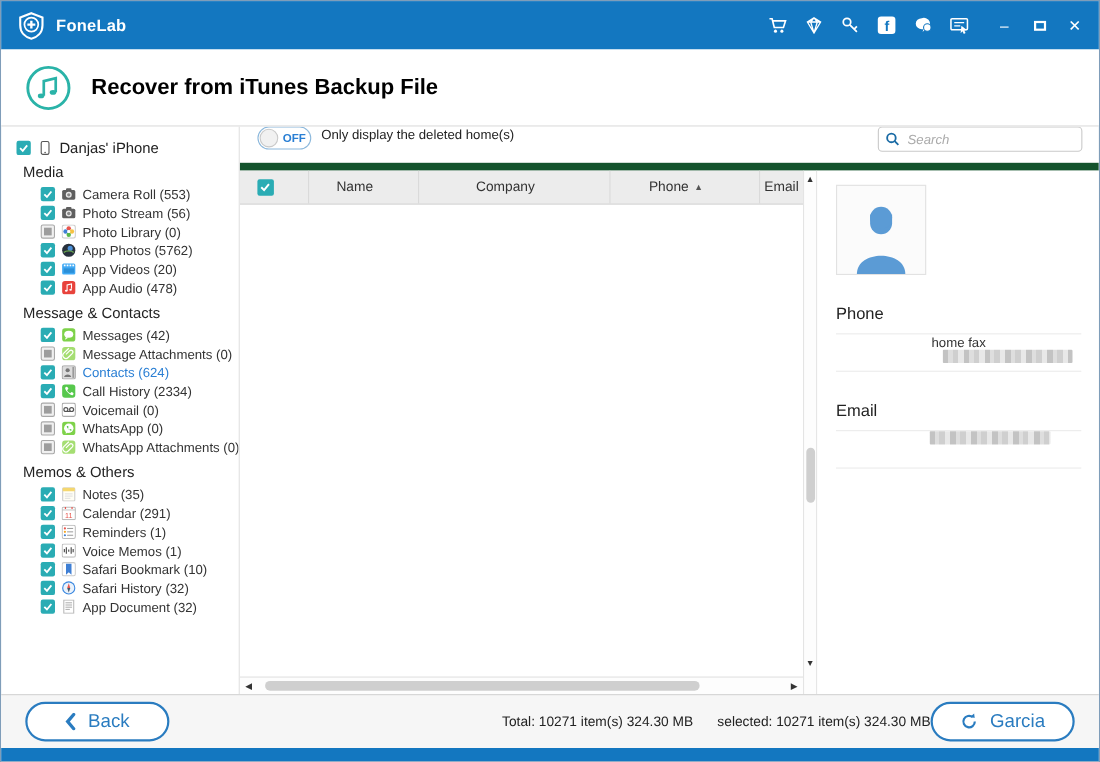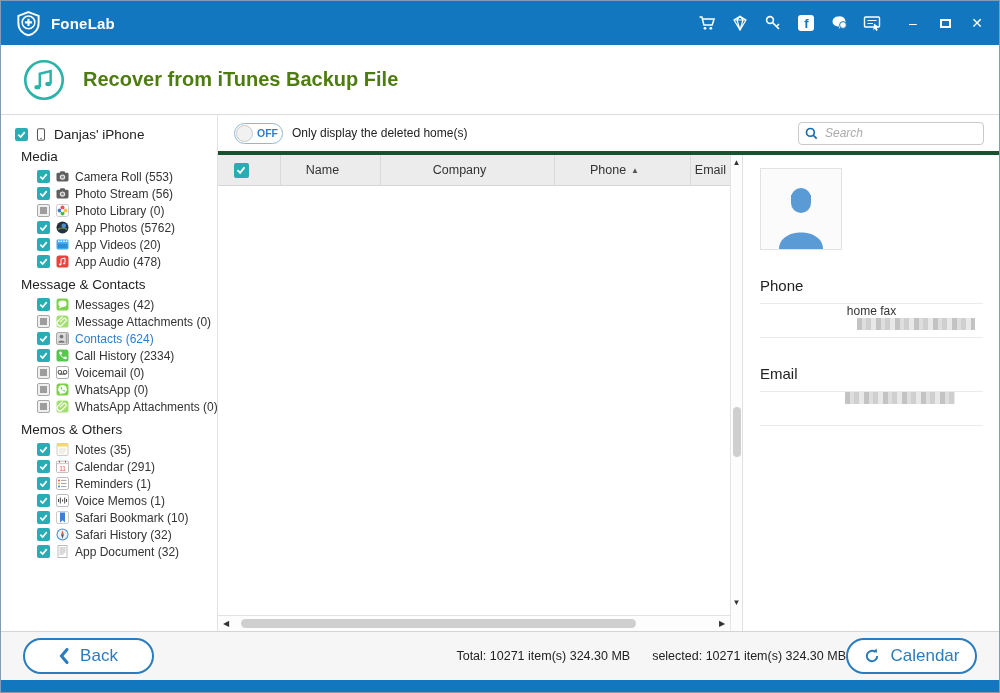--- a/index.html
+++ b/index.html
@@ -15,21 +15,21 @@
   .tb-icons { margin-left:auto; display:flex; gap:15px; align-items:center; }
   .tb-icon { width:18px; height:18px; display:flex; cursor:pointer; }
   .tb-icon svg { width:18px; height:18px; }
   .win-controls { display:flex; gap:16px; margin-left:24px; align-items:center; }
   .win-btn { color:#fff; font-size:14px; width:16px; text-align:center; cursor:pointer; line-height:16px; }
   .maxbox { width:11px; height:9px; border:2px solid #fff; display:inline-block; }
 
   
   .header { height:70px; display:flex; align-items:center; padding-left:22px; border-bottom:1px solid #dcdcdc; flex:none; background:#fff; }
   .hicon { width:42px; height:42px; margin-right:18px; flex:none; }
-  .htitle { font-size:20px; color:#4d7c0f; font-weight:bold; }
+  .htitle { font-size:20px; color:#000000; font-weight:bold; }
 
   
   .content { flex:1; display:flex; position:relative; overflow:hidden; }
 
   
   .sidebar { width:216px; flex:none; padding:9px 0 0 12px; overflow:hidden; }
   .device-row { display:flex; align-items:center; gap:7px; margin:3px 0 2px 2px; }
   .device-label { font-size:13.5px; color:#222; }
   .section-label { font-size:13.5px; color:#222; margin:7px 0 4px 8px; }
   .tree-item { display:flex; align-items:center; gap:6px; height:17px; padding-left:24px; cursor:default; }
@@ -39,21 +39,21 @@
   .tree-label.hl { color:#2a7fd4; }
   .cb { width:13px; height:13px; border-radius:2px; background:#2aacb4; display:inline-flex; align-items:center; justify-content:center; flex:none; cursor:pointer; }
   .cb svg { width:11px; height:11px; }
   .cb.off { background:#f0f0f0; border:1px solid #a8a8a8; }
   .cb.off .inner { width:7px; height:7px; background:#9d9d9d; }
   .cb.big { width:15px; height:15px; }
   .cb.big svg { width:12px; height:12px; }
 
   
   .main { flex:1; display:flex; flex-direction:column; border-left:1px solid #e2e2e2; overflow:hidden; }
-  .toprow { height:40px; flex:none; display:flex; align-items:center; padding:0 15px 0 16px; border-bottom:4px solid #14532d; }
+  .toprow { height:40px; flex:none; display:flex; padding:0 15px 0 16px; border-bottom:7px solid #14532d; }
   .toggle { width:49px; height:21px; border:1px solid #8cb8dc; border-radius:11px; background:#fff; display:flex; align-items:center; cursor:pointer; flex:none; }
   .knob { width:17px; height:17px; border-radius:50%; background:#f1f1f1; border:1px solid #c9c9c9; margin-left:1px; }
   .toggle-state { font-size:10.5px; font-weight:bold; color:#2a7fd4; margin-left:4px; }
   .toggle-label { font-size:12px; color:#222; margin-left:9px; }
   .searchbox { margin-left:auto; width:186px; height:23px; border:1px solid #c9c9c9; border-radius:4px; display:flex; align-items:center; padding:0 6px; background:#fff; }
   .searchbox svg { width:13px; height:13px; flex:none; }
   .searchbox input { border:none; outline:none; flex:1; margin-left:7px; font-size:12px; font-style:italic; color:#555; background:transparent; font-family:"Liberation Sans",sans-serif; }
   .searchbox input::placeholder { color:#aaa; font-style:italic; }
 
   .workarea { flex:1; display:flex; overflow:hidden; }
@@ -584,18 +584,18 @@
     </button>
     <span class="totals">
       <span>Total: 10271 item(s) 324.30 MB</span>
       <span>selected: 10271 item(s) 324.30 MB</span>
     </span>
     <button class="btn">
       <svg width="16" height="16" viewBox="0 0 16 16">
           <path d="M13.2 8a5.2 5.2 0 1 1-1.9-4" fill="none" stroke="#2a7cc0" stroke-width="2"></path>
           <path d="M12.6 0.6l.5 4.2-4-1.2z" fill="#2a7cc0"></path>
         </svg>
-      <span>Calendar</span>
+      <span>Garcia</span>
     </button>
   </div>
   <div class="bottomstrip"></div>
 
 </div>
 
 </body></html>

